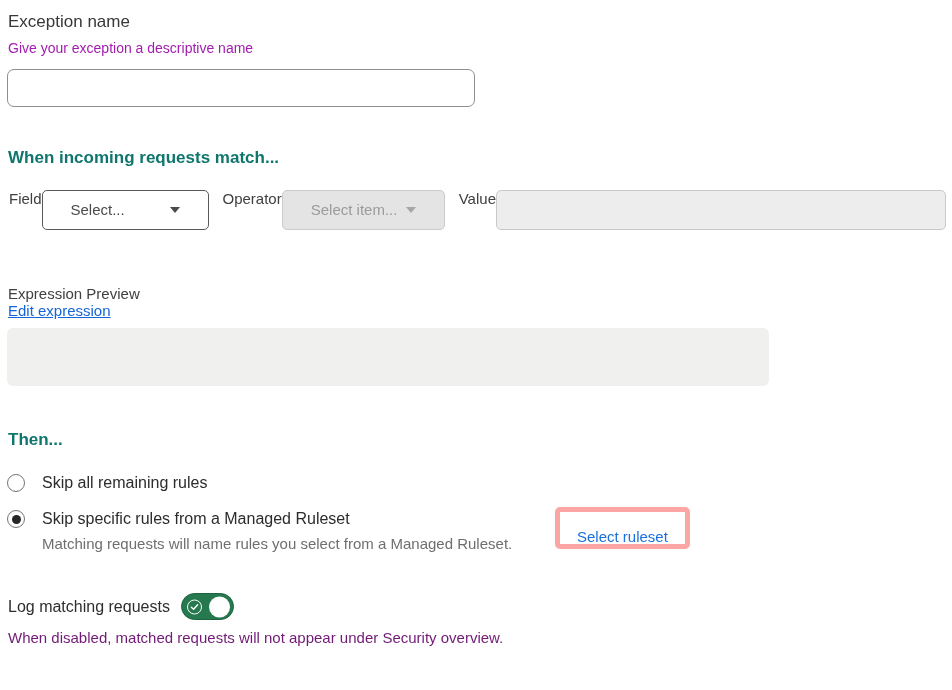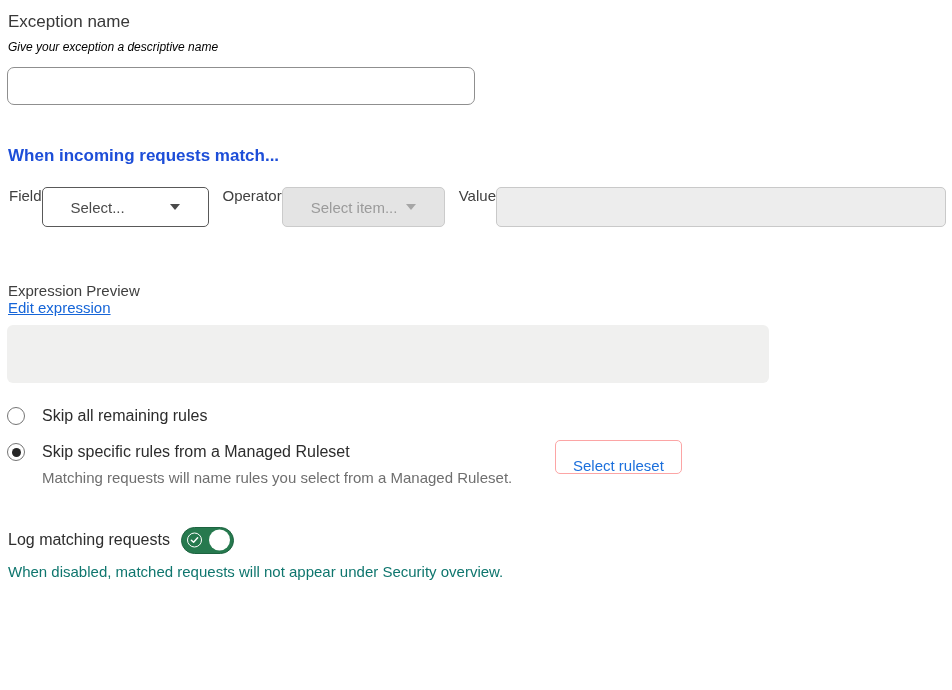--- a/index.html
+++ b/index.html
@@ -11,33 +11,33 @@
     overflow: hidden;
   }
   .page { padding: 10px 7px 0 7px; width: 776px; }
 
   
   .h1 {
     font-size: 17px; font-weight: 400; color: #383838;
     margin: 2px 0 8px 1px; line-height: 1.2;
   }
   .sub {
-    font-size: 12px; color: #000000; margin: 0 0 12px 1px; line-height: 1.2; font-style: italic;
+    font-size: 14px; color: #a21caf; margin: 0 0 12px 1px; line-height: 1.2;
   }
   .name-input {
     width: 468px; height: 38px;
     border: 1px solid #8f8f8f; border-radius: 7px;
     font-size: 15px; padding: 0 10px; color: #333;
     font-family: "Liberation Sans", sans-serif;
     outline: none; background: #fff;
   }
 
   
   .h2 {
-    font-size: 17px; font-weight: 700; color: #1d4ed8;
+    font-size: 17px; font-weight: 700; color: #0f766e;
     margin: 41px 0 0 1px; line-height: 1.2;
   }
   .controls-row {
     display: flex; align-items: flex-end; gap: 12px; margin-top: 21px;
   }
   .ctl-group { display: flex; flex-direction: row; }
   .ctl-label {
     font-size: 15px; color: #404040; margin: 0 0 9px 2px; line-height: 1.2;
   }
   .select {
@@ -103,21 +103,21 @@
   .radio-dot.checked { display: block; }
   .opt-label {
     font-size: 16px; color: #2c2c2c; line-height: 1.2; cursor: pointer;
   }
   .opt-desc {
     font-size: 15px; color: #6f6f6f; margin-top: 7px; line-height: 1.2;
   }
   .btn-outline-blue {
     position: absolute; left: 548px; top: -2px;
     height: 34px; padding: 16px 17px;
-    background: #fff; border: 1px solid #fca5a5; border-radius: 5px;
+    background: #fff; border: 5px solid #fca5a5; border-radius: 5px;
     color: #1b6fdc; font-size: 15px; cursor: pointer;
     font-family: "Liberation Sans", sans-serif;
   }
 
   
   .log-row { display: flex; align-items: center; gap: 11px; margin-top: 40px; }
   .log-label { font-size: 16px; color: #2e2e2e; margin-left: 1px; }
   .toggle {
     position: relative; width: 53px; height: 27px;
     border-radius: 14px; background: #26794e; border: 1px solid #1d6340;
@@ -125,21 +125,21 @@
   }
   .check-circle {
     position: absolute; left: 5px; top: 50%; transform: translateY(-50%);
     width: 15px; height: 15px; border: 1.5px solid #ffffff; border-radius: 50%;
     display: flex; align-items: center; justify-content: center;
   }
   .knob {
     position: absolute; right: 3px; top: 50%; transform: translateY(-50%);
     width: 21px; height: 21px; background: #ffffff; border-radius: 50%;
   }
-  .log-desc { font-size: 15px; color: #0f766e; margin-top: 9px; margin-left: 1px; }
+  .log-desc { font-size: 15px; color: #701a75; margin-top: 9px; margin-left: 1px; }
 </style>
 </head>
 <body>
 
 <div class="page">
 
   
   <div class="h1">Exception name</div>
   <div class="sub">Give your exception a descriptive name</div>
   <input class="name-input" type="text" value="" style="">
@@ -170,20 +170,21 @@
   </div>
 
   
   <div class="expr-row">
     <span class="expr-label">Expression Preview</span>
     <a class="link">Edit expression</a>
   </div>
   <div class="expr-box"></div>
 
   
+  <div class="h2 then">Then...</div>
 
   <div class="option">
     <span class="radio">
       
     </span>
     <div>
       <div class="opt-label">Skip all remaining rules</div>
     </div>
   </div>
 

